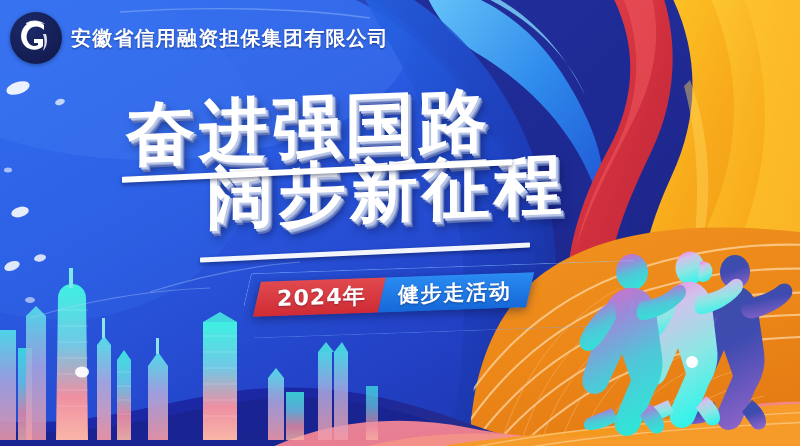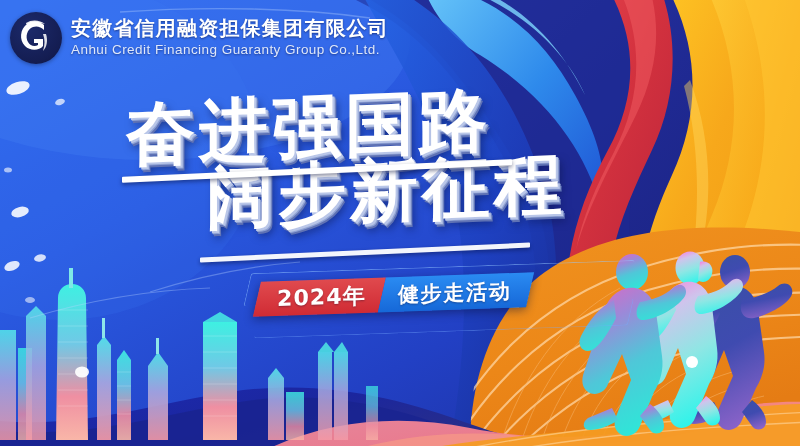--- a/index.html
+++ b/index.html
@@ -397,21 +397,20 @@
       <svg width="52" height="52" viewBox="0 0 52 52" xmlns="http://www.w3.org/2000/svg">
         <path d="M34,13 C30,9 22,8 17,12 C10,17 9,28 15,34 C20,39 29,39 33,34
                  L33,27 L24,27 L24,31 L28,31 L28,33 C25,35 20,34 18,30
                  C15,25 17,17 23,15 C27,13.5 31,15 34,18 Z" fill="#ffffff"></path>
         <path d="M16,11 C22,7 30,8 35,12 C31,11 26,10.5 21,12 C18,13 16,13 16,11 Z" fill="#ffffff" opacity="0.9"></path>
         <path d="M36,22 C38,28 37,35 33,39 C35,33 35,27 33,22 Z" fill="#ffffff" opacity="0.85"></path>
       </svg>
     </div>
     <div id="logo-text">
       <div id="company-cn">安徽省信用融资担保集团有限公司</div>
-      <div id="company-en">Anhui Credit Financing Guaranty Group Co.,Ltd.</div>
     </div>
   </div>
 
   <div id="headline">
     <div class="hl-row" id="hl-row-1">
       <span class="hl-text">奋进强国路</span>
     </div>
     <div class="hl-row" id="hl-row-2">
       <span class="hl-text">阔步新征程</span>
     </div>

